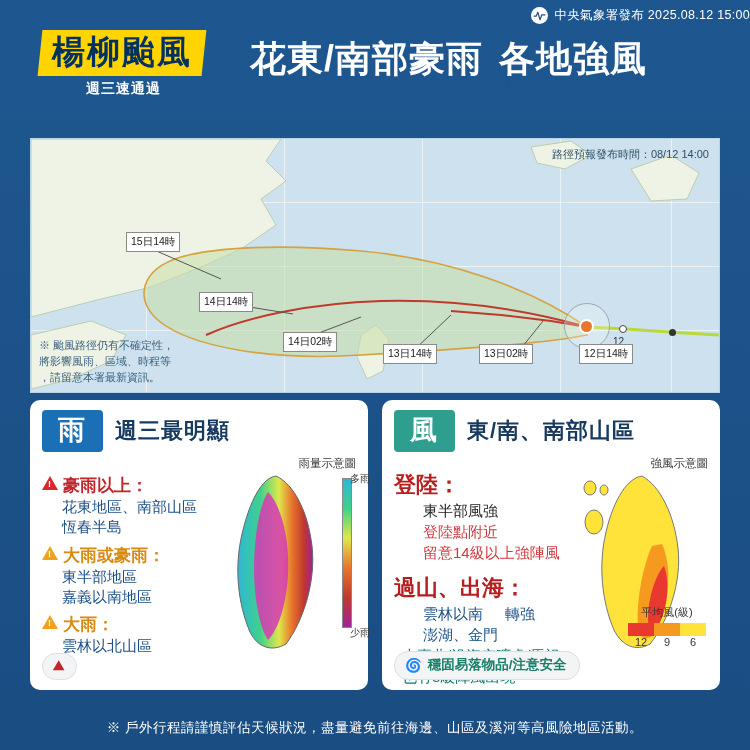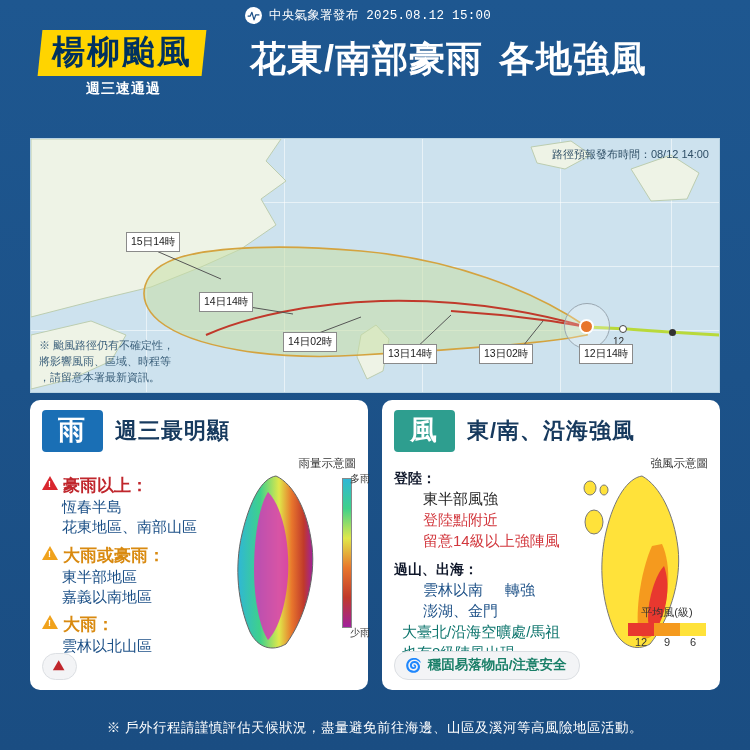--- a/index.html
+++ b/index.html
@@ -7,21 +7,21 @@
   body {
     width:750px; height:750px;
     font-family:"Liberation Sans", sans-serif;
     background:#1b4f86;
     overflow:hidden;
     position:relative;
   }
   .page { width:750px; height:750px; position:relative; background:linear-gradient(180deg,#1e5790 0%,#1a4d82 100%); }
 
   
-  .topbar { height:30px; display:flex; align-items:center; justify-content:center; padding-right:14px; color:#fff; font-size:12.5px;font-family:Liberation Mono, monospace; }
+  .topbar { height:30px; display:flex; align-items:center; justify-content:flex-end; color:#fff; font-size:12.5px; }
   .topbar .stamp { letter-spacing:.3px; }
   .cwa-badge { width:17px; height:17px; border-radius:50%; background:#fff; margin-right:7px; display:inline-flex; align-items:center; justify-content:center; }
   .cwa-badge svg { display:block; }
 
   
   .headline { position:relative; height:78px; padding-left:40px; display:flex; align-items:flex-start; }
   .hl-left { position:relative; width:210px; }
   .hl-yellow {
     background:#ffd400; color:#00315f; font-weight:bold; font-size:33px;
     padding:3px 12px 5px 12px; display:inline-block; letter-spacing:2px;
@@ -62,21 +62,21 @@
   .tri:after { content:"!"; position:absolute; left:-2px; top:3px; font-size:9px; color:#fff; font-weight:bold; }
   .b-title { font-size:17px; font-weight:bold; color:#111; }
   .b-title.red { color:#c0262c; }
   .b-title.org { color:#d98a10; }
   .b-line { font-size:15px; color:#1b4f86; margin-left:20px; line-height:1.35; }
 
   .foot-pill { position:absolute; bottom:10px; left:12px; background:#f3f4f6; border:1px solid #dcdfe3; border-radius:14px; padding:4px 12px 5px 10px; font-size:13.5px; color:#c0262c; font-weight:bold; display:flex; align-items:center; gap:6px; }
   .foot-pill.green { color:#1a7f68; }
 
   
-  .w-head { font-size:14px; font-weight:bold; color:#0f172a; margin-top:4px; }
+  .w-head { font-size:22px; font-weight:bold; color:#b91c1c; margin-top:4px; }
   .w-line { font-size:15px; margin-left:29px; color:#1b4f86; line-height:1.4; }
   .w-line.red { color:#d2373d; }
   .w-line.teal { color:#0f766e; }
   .w-line.dark { color:#222; }
   .w-row { display:flex; align-items:baseline; gap:22px; }
 
   
   .legend { position:absolute; right:14px; bottom:42px; text-align:center; font-size:11px; color:#333; }
   .legend .bars { display:flex; }
   .legend .bars div { width:26px; height:13px; }
@@ -172,22 +172,22 @@
         <div class="tag rain">雨</div>
         <div class="card-title">週三最明顯</div>
       </div>
       <div class="mini-title">雨量示意圖</div>
 
       <div style="margin-top:22px;">
         <div class="bullet">
           <div class="tri"></div>
           <div class="b-title red">豪雨以上：</div>
         </div>
+        <div class="b-line">花東地區、南部山區</div>
         <div class="b-line">恆春半島</div>
-        <div class="b-line">花東地區、南部山區</div>
 
         <div class="bullet">
           <div class="tri or"></div>
           <div class="b-title org">大雨或豪雨：</div>
         </div>
         <div class="b-line">東半部地區</div>
         <div class="b-line">嘉義以南地區</div>
 
         <div class="bullet">
           <div class="tri or"></div>
@@ -215,21 +215,21 @@
       <div style="position:absolute;right:-2px;top:226px;font-size:10px;color:#333;">少雨</div>
 
       <div class="foot-pill">
         <span>⛰</span>
       </div>
     </div>
 
     <div class="card">
       <div class="card-head">
         <div class="tag wind">風</div>
-        <div class="card-title">東/南、沿海強風</div>
+        <div class="card-title">東/南、南部山區</div>
       </div>
       <div class="mini-title">強風示意圖</div>
 
       <div style="margin-top:18px;">
         <div class="w-head">登陸：</div>
         <div class="w-line dark">東半部風強</div>
         <div class="w-line red">登陸點附近</div>
         <div class="w-line red">留意14級以上強陣風</div>
 
         <div class="w-head" style="margin-top:10px;">過山、出海：</div>

